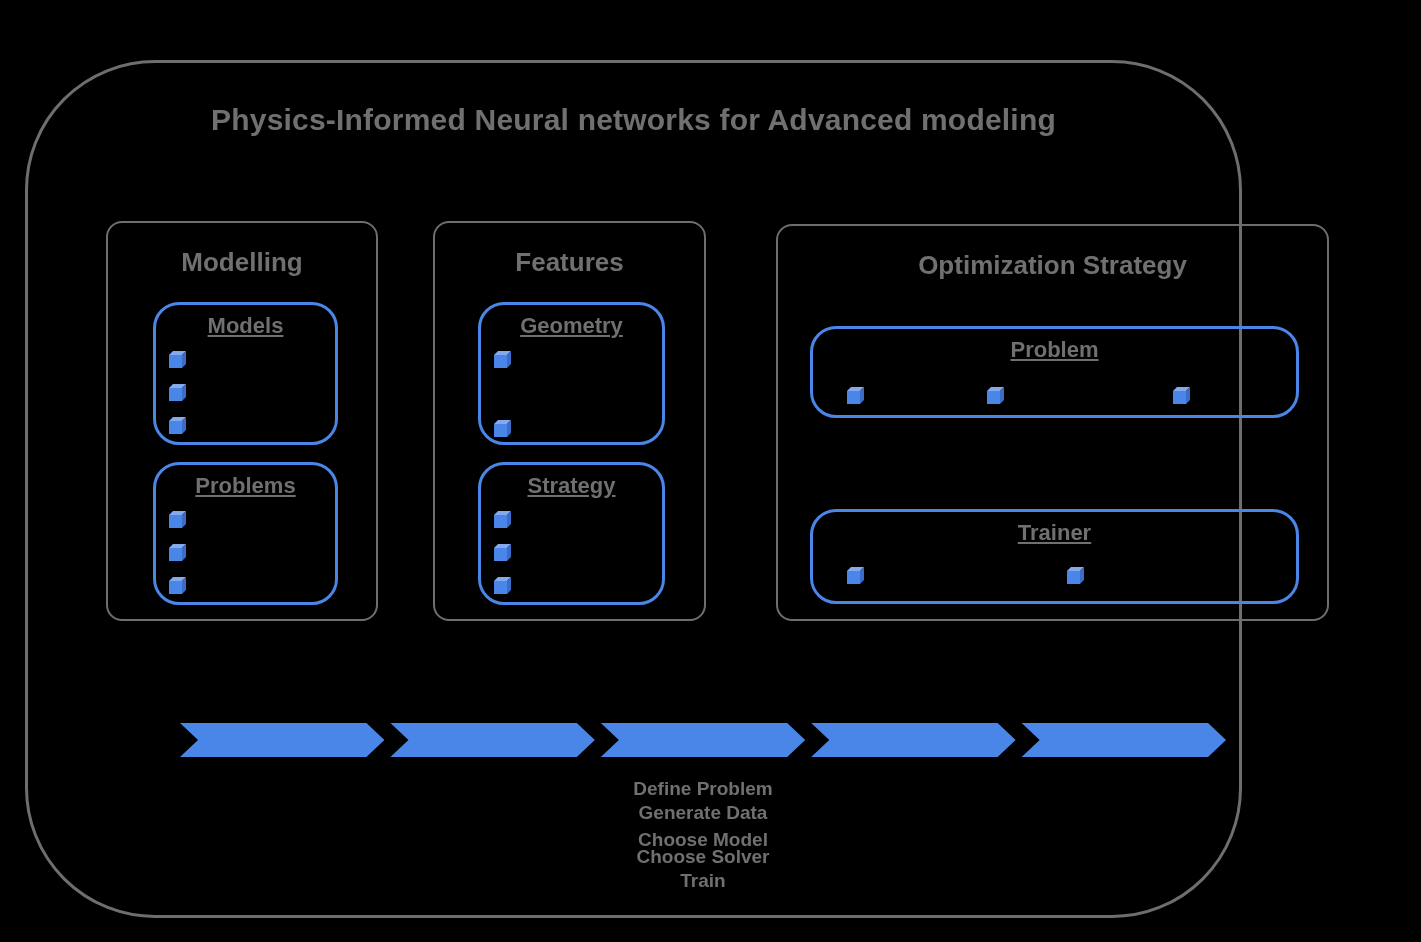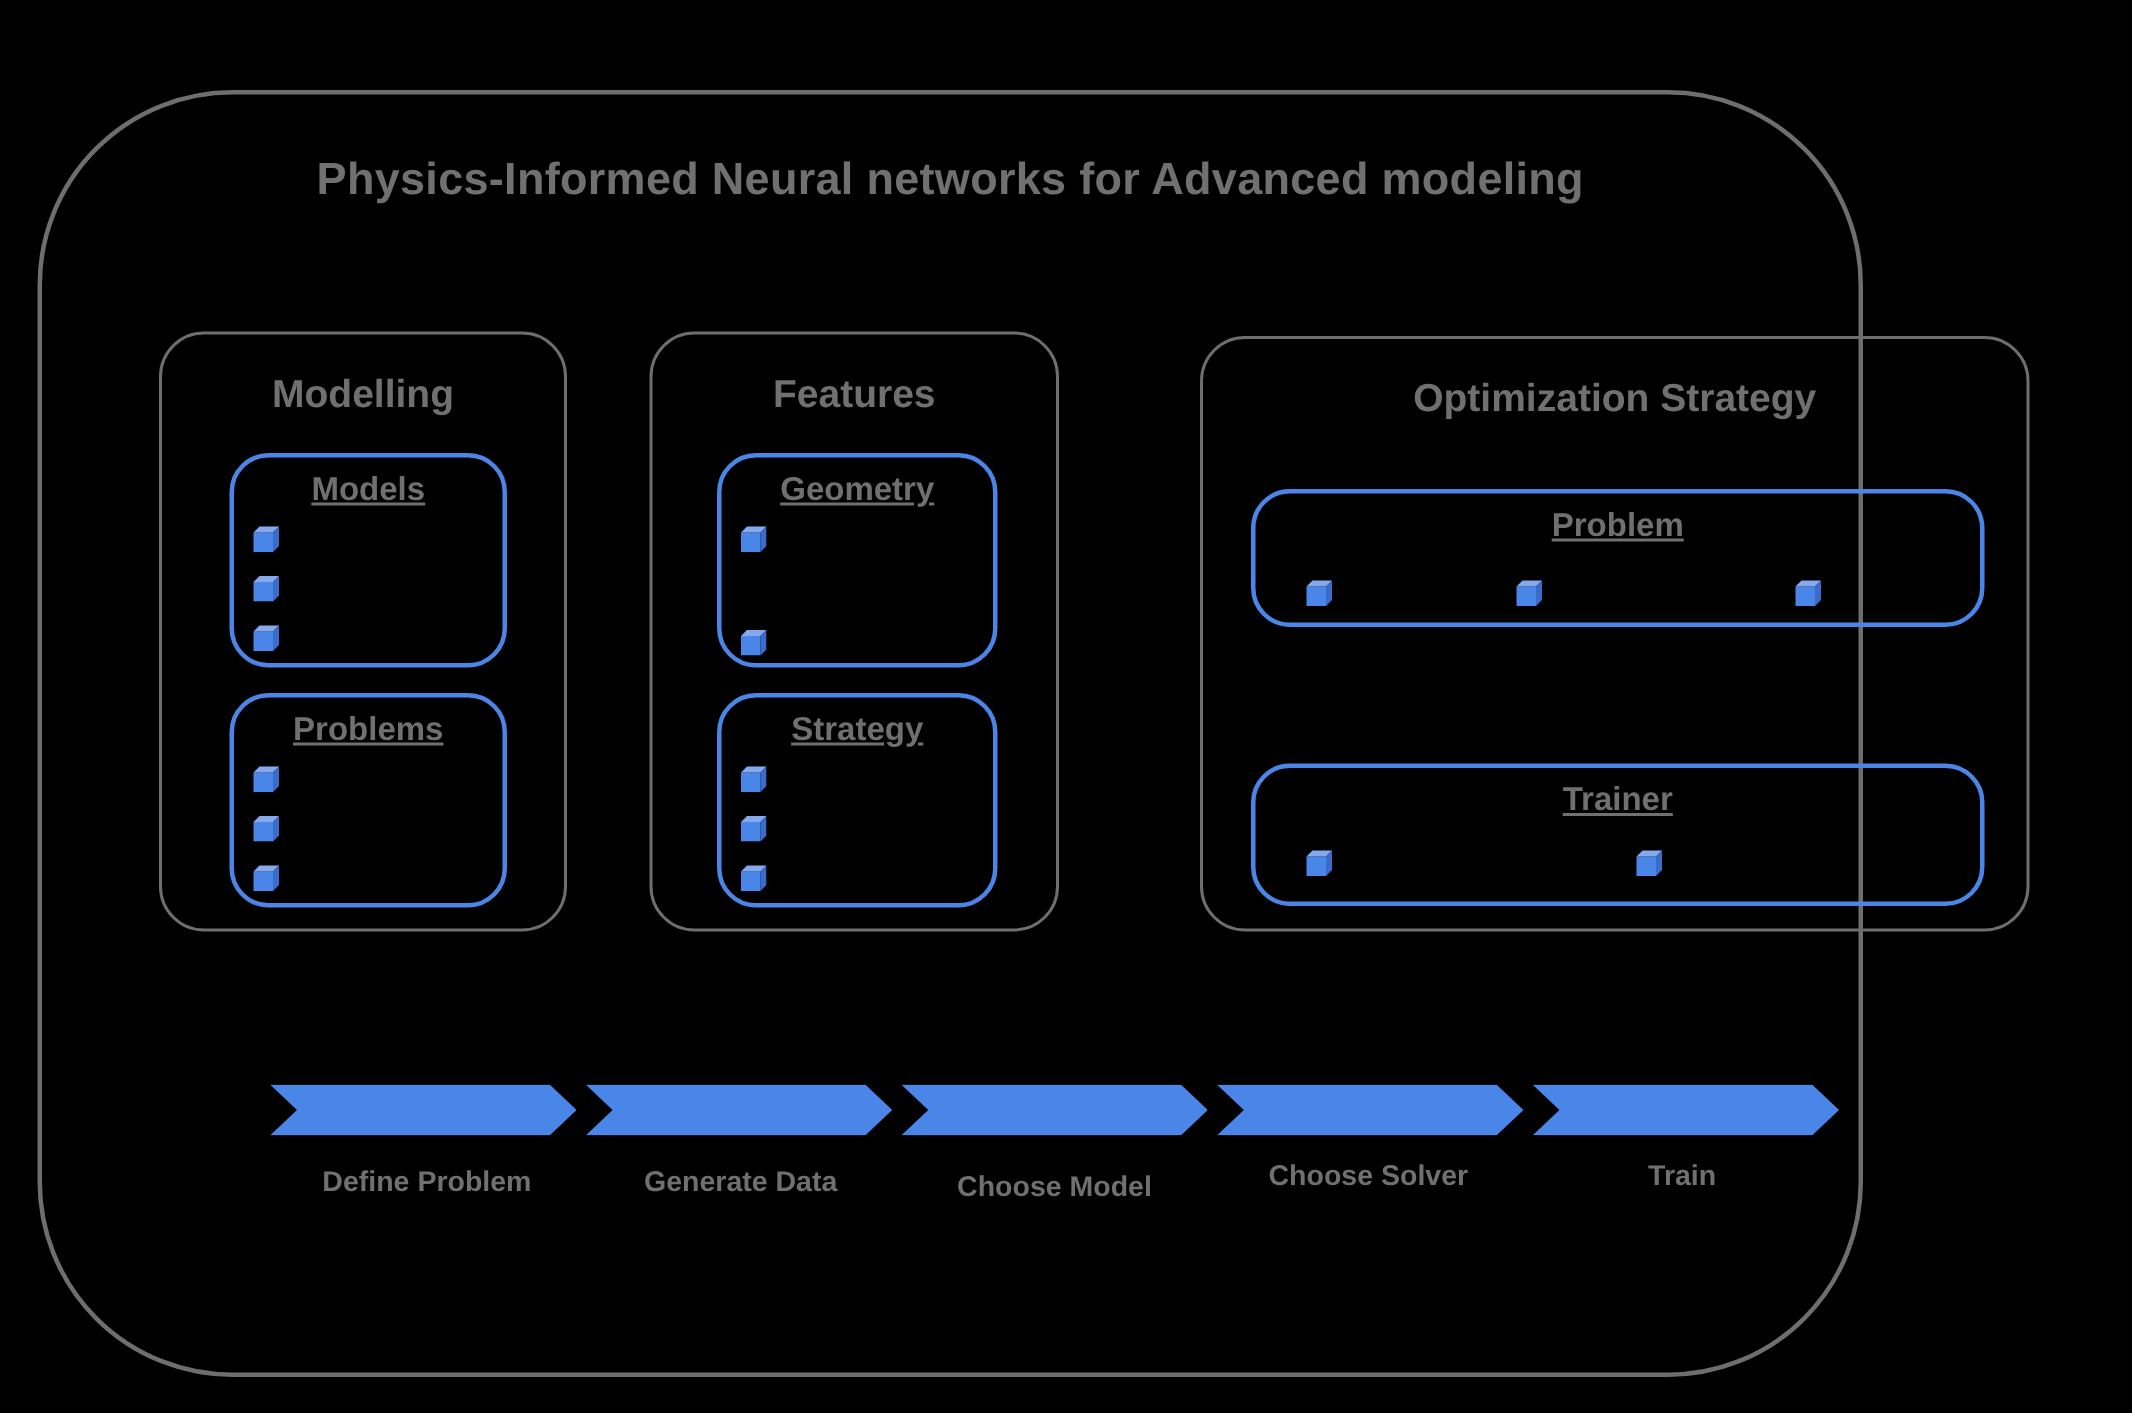--- a/index.html
+++ b/index.html
@@ -18,25 +18,25 @@
   }
   .outer{
     position:absolute;left:25px;top:60px;width:1217px;height:858px;
     border:3px solid var(--border-gray);border-radius:130px;
   }
   .title{
     position:absolute;top:40px;left:0;width:100%;text-align:center;
     font-size:30px;font-weight:700;color:var(--text-gray);letter-spacing:.2px;
   }
   .section{
-    position:absolute;border:2.5px solid var(--border-gray);border-radius:30px;
+    position:absolute;border:2.5px solid var(--border-gray);border-radius:16px;
   }
   .section-modelling{left:78px;top:158px;width:272px;height:400px;}
   .section-features{left:405px;top:158px;width:273px;height:400px;}
-  .section-optimization{left:772px;top:161px;width:553px;height:397px;padding-left:30px;}
+  .section-optimization{left:748px;top:161px;width:553px;height:397px;padding-left:30px;}
   .section-label{
     position:absolute;top:24px;left:0;width:100%;text-align:center;
     font-size:26px;font-weight:700;color:var(--text-gray);
   }
   .subbox{
     position:absolute;border:3px solid var(--accent-blue);border-radius:26px;
   }
   .subbox-label{
     position:absolute;top:8px;left:0;width:100%;text-align:center;
     font-size:22px;font-weight:700;color:var(--text-gray);text-decoration:underline;
@@ -63,21 +63,21 @@
   .cube svg{display:block;}
   .pipeline{
     position:absolute;left:152px;top:660px;width:1046px;height:34px;
     display:flex;gap:6px;
   }
   .chevron{
     flex:1;height:34px;background:var(--accent-blue);
     clip-path:polygon(0 0, calc(100% - 18px) 0, 100% 50%, calc(100% - 18px) 100%, 0 100%, 18px 50%);
   }
   .pipeline-labels{
-    position:absolute;left:152px;top:710px;width:1046px;display:flex;
+    position:absolute;left:152px;top:710px;width:1046px;display:flex;flex-direction:column;
   }
   .pipeline-labels .step-label{
     flex:1;text-align:center;font-size:19px;font-weight:700;color:var(--text-gray);line-height:24px;
   }
   .pipeline-labels .step-label:nth-child(1){transform:translateY(4px);}
   .pipeline-labels .step-label:nth-child(2){transform:translateY(4px);}
   .pipeline-labels .step-label:nth-child(3){transform:translateY(7px);}
 </style>
 </head>
 <body>

